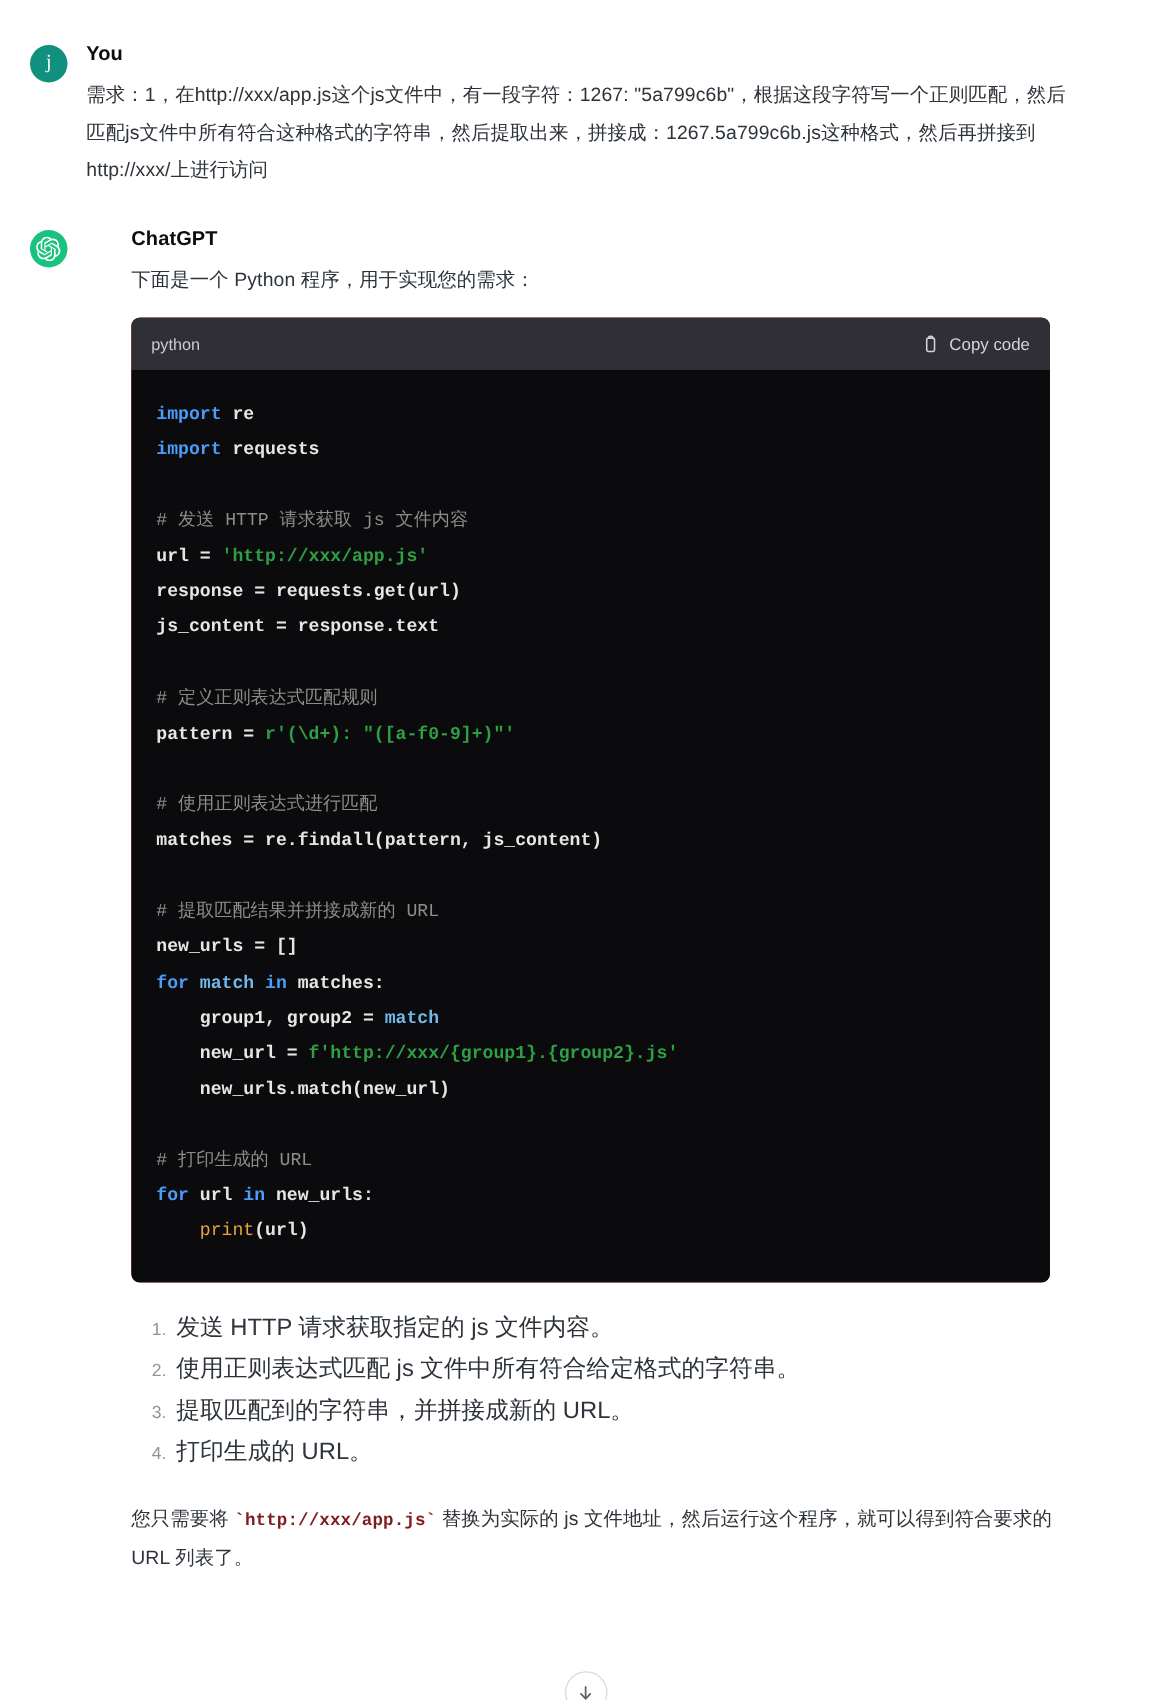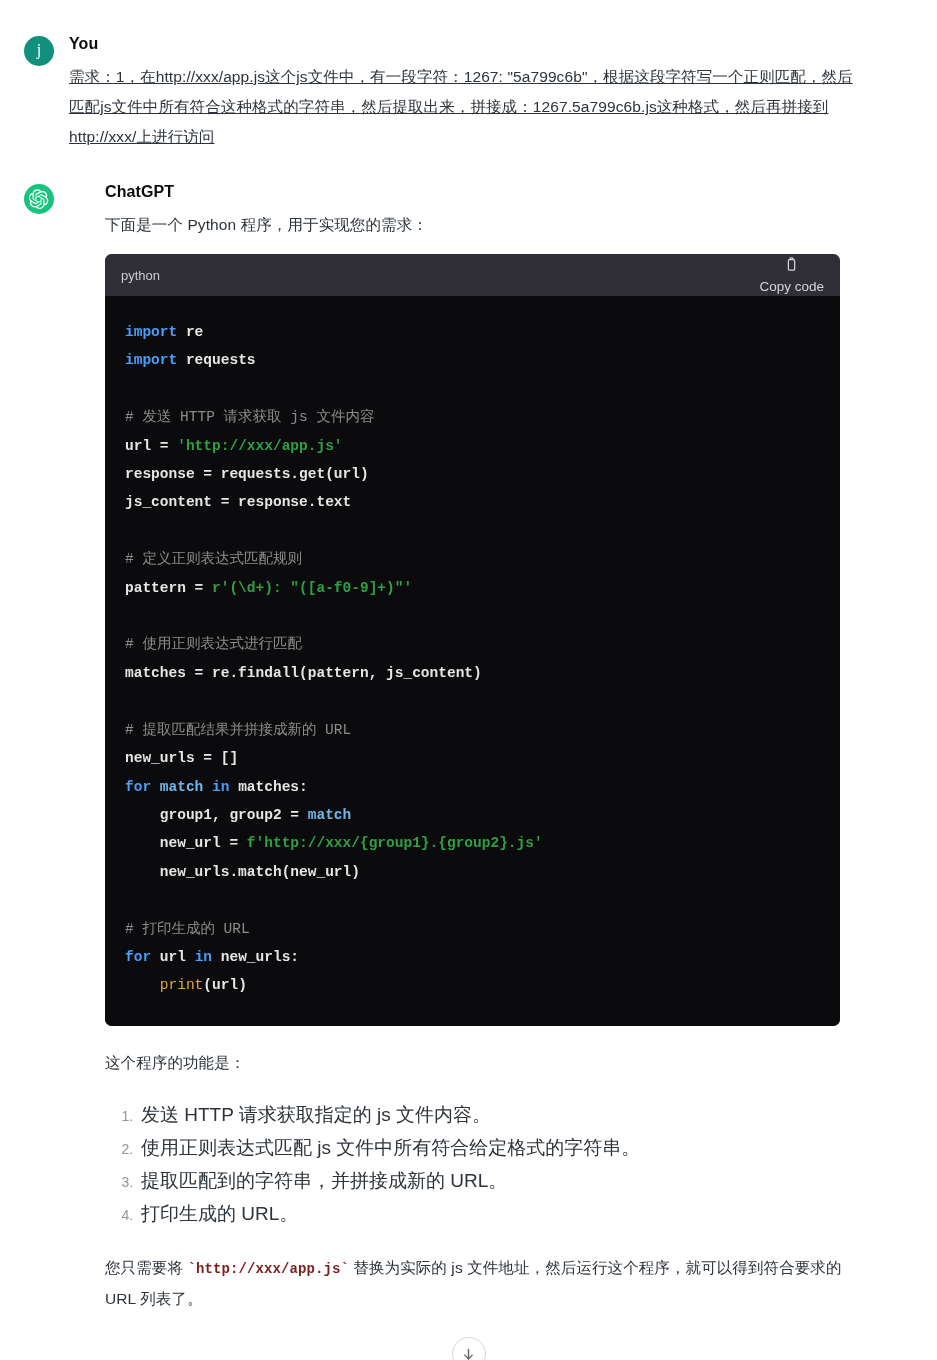--- a/index.html
+++ b/index.html
@@ -57,21 +57,21 @@
     margin-bottom: 8px;
     letter-spacing: 0.1px;
   }
 
   .para {
     font-size: 15.5px;
     line-height: 30px;
     color: #2d333a;
     letter-spacing: 0.1px;
   }
-  .para-user { max-width: 790px; text-decoration: underline; }
+  .para-user { max-width: 790px; }
 
   .intro { margin-bottom: 14px; }
 
   
   .codeblock {
     margin-top: 6px;
     width: 735px;
     border-radius: 7px;
     overflow: hidden;
     background: #7f1d1d;
@@ -89,21 +89,20 @@
     font-size: 13px;
     font-family: "Liberation Sans", sans-serif;
   }
   .copy-btn {
     display: flex;
     align-items: center;
     gap: 7px;
     color: #d2d5da;
     font-size: 13.5px;
     cursor: pointer;
-    flex-direction: column;
   }
   .copy-btn svg { display: block; }
 
   .code-body {
     background: #0b0b0d;
     padding: 22px 0 26px 0;
   }
   pre.code {
     margin: 0;
     padding: 0 20px;
@@ -228,21 +227,20 @@
 <span class="tok-plain">    group1, group2 = </span><span class="tok-var">match</span>
 <span class="tok-plain">    new_url = </span><span class="tok-str">f'http://xxx/{group1}.{group2}.js'</span>
 <span class="tok-plain">    new_urls.match(new_url)</span>
 
 <span class="tok-com"># 打印生成的 URL</span>
 <span class="tok-kw">for</span> <span class="tok-plain">url</span> <span class="tok-kw">in</span> <span class="tok-plain">new_urls:</span>
 <span class="tok-plain">    </span><span class="tok-fn">print</span><span class="tok-plain">(url)</span></pre>
         </div>
       </div>
 
-      <div class="para after-code">这个程序的功能是：</div>
 
       <ol class="steps">
         <li>发送 HTTP 请求获取指定的 js 文件内容。</li>
         <li>使用正则表达式匹配 js 文件中所有符合给定格式的字符串。</li>
         <li>提取匹配到的字符串，并拼接成新的 URL。</li>
         <li>打印生成的 URL。</li>
       </ol>
 
       <div class="para closing"><span>您只需要将 </span><code class="inline">`http://xxx/app.js`</code><span> 替换为实际的 js 文件地址，然后运行这个程序，就可以得到符合要求的 URL 列表了。</span></div>
     </div>

